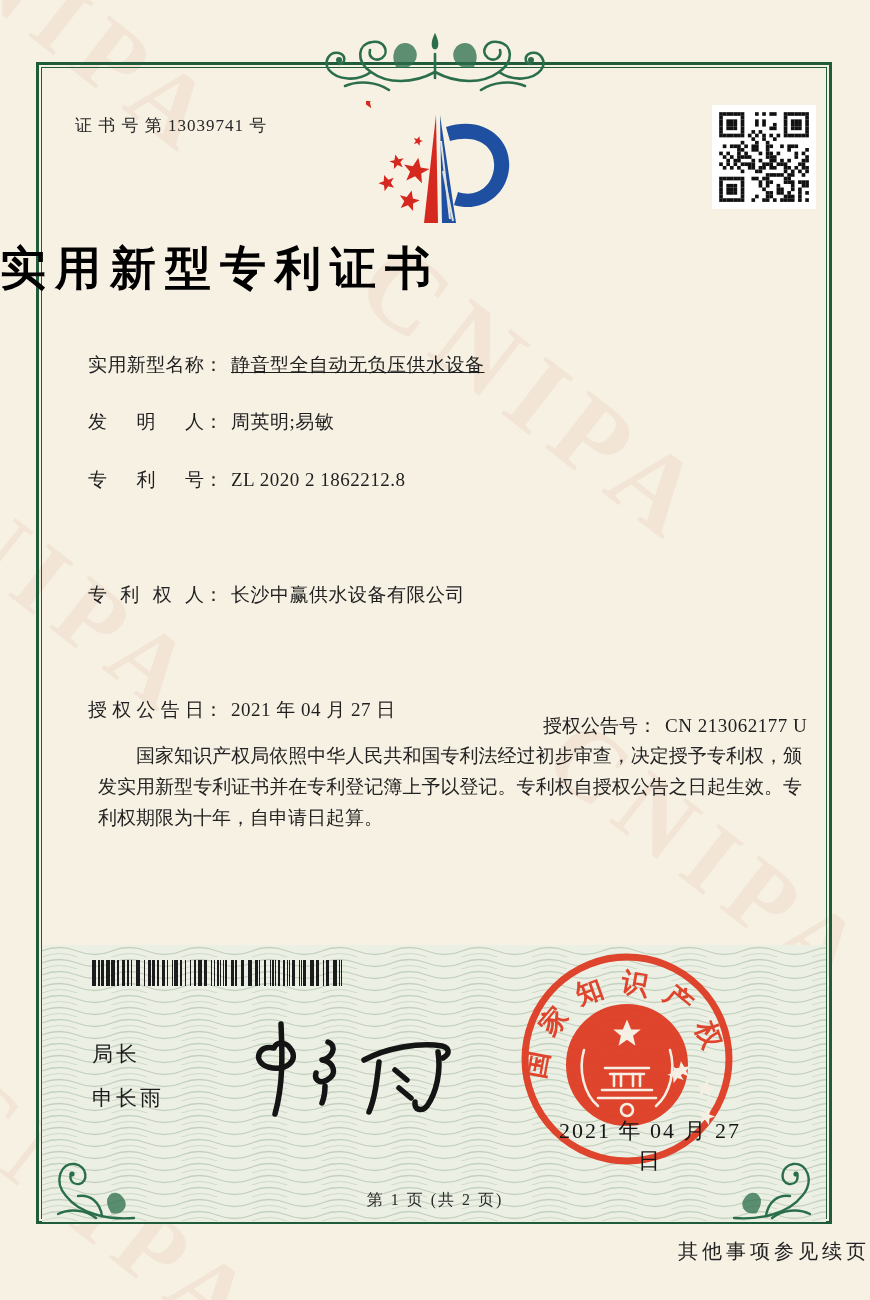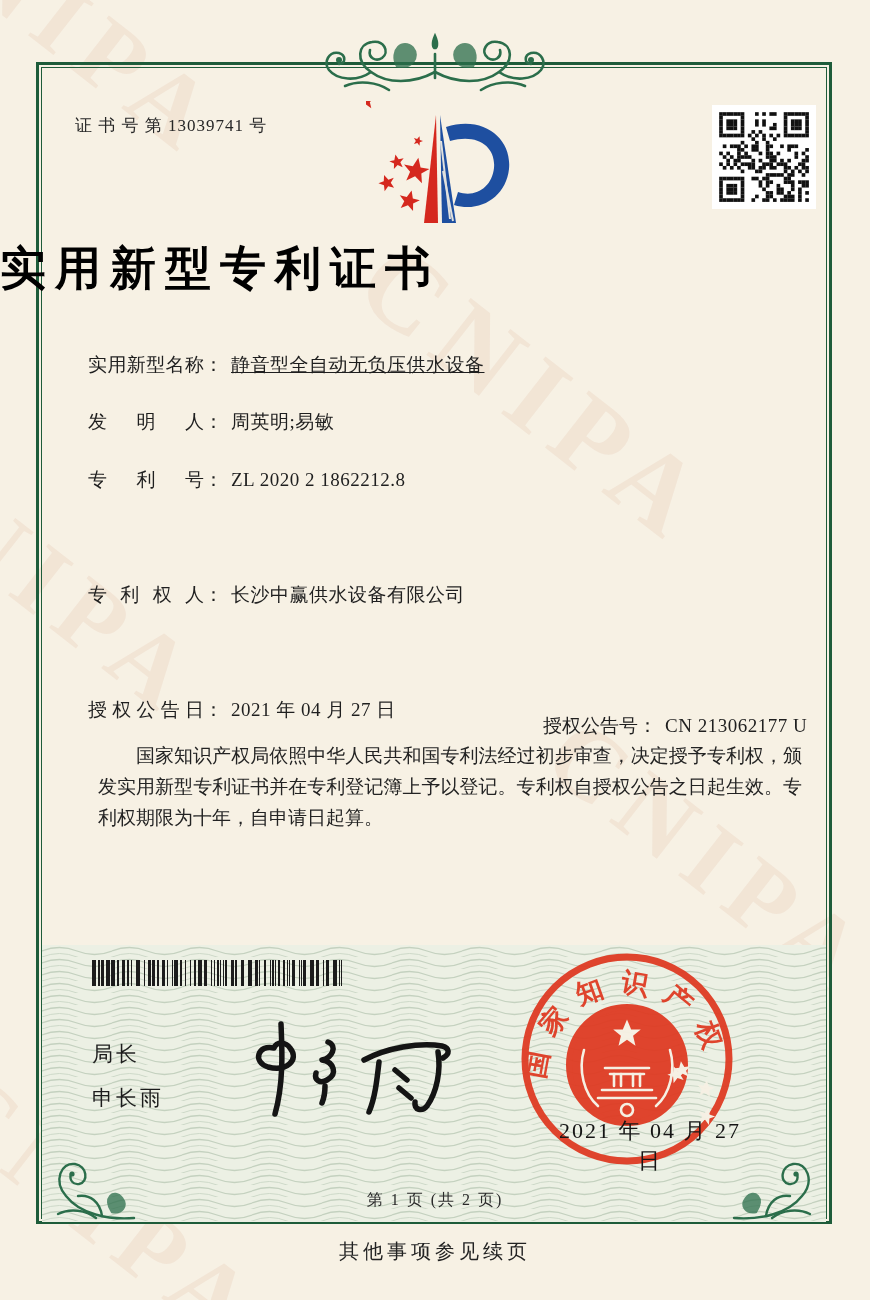--- a/index.html
+++ b/index.html
@@ -69,21 +69,21 @@
   .seal-date {
     position:absolute; left:545px; top:1116px; width:210px; text-align:center;
     font-size:22px; color:#151515; letter-spacing:2px; z-index:5;
   }
 
   .page-info {
     position:absolute; left:0; top:1190px; width:870px; text-align:center;
     font-size:16px; color:#2a2a2a; letter-spacing:2px;
   }
   .footer-note {
-    position:absolute; left:0; top:1238px; width:870px; text-align:center;
+    position:absolute; left:0; top:1238px; width:870px; text-align:right;
     font-size:20px; color:#222; letter-spacing:4px;
   }
 </style>
 </head>
 <body>
 
 <div class="page">
 
   <div class="wm" style="left:-130px; top:-40px;">CNIPA</div>
   <div class="wm" style="left:745px; top:-55px;">CNIPA</div>

